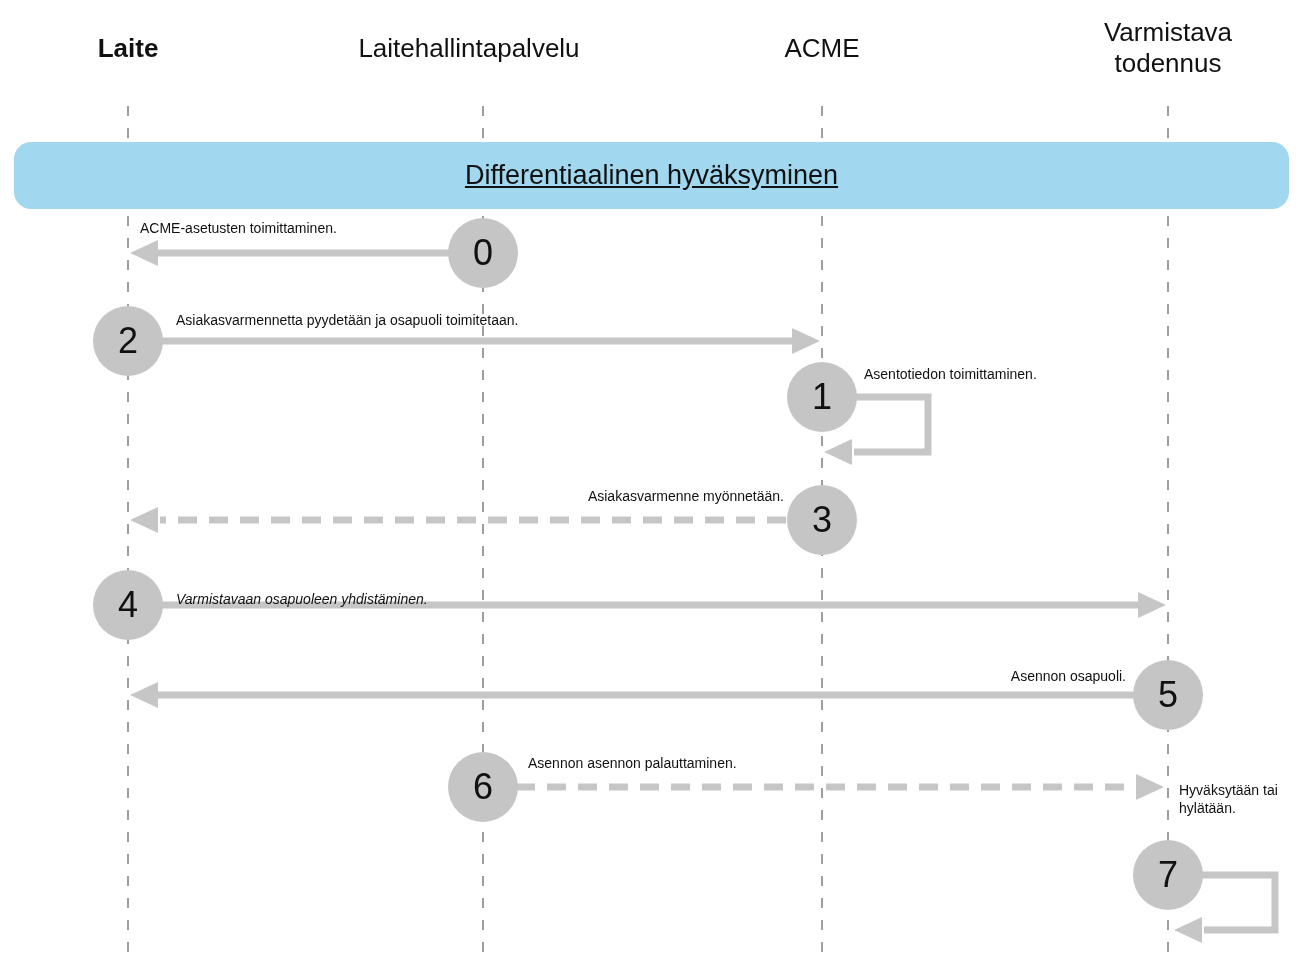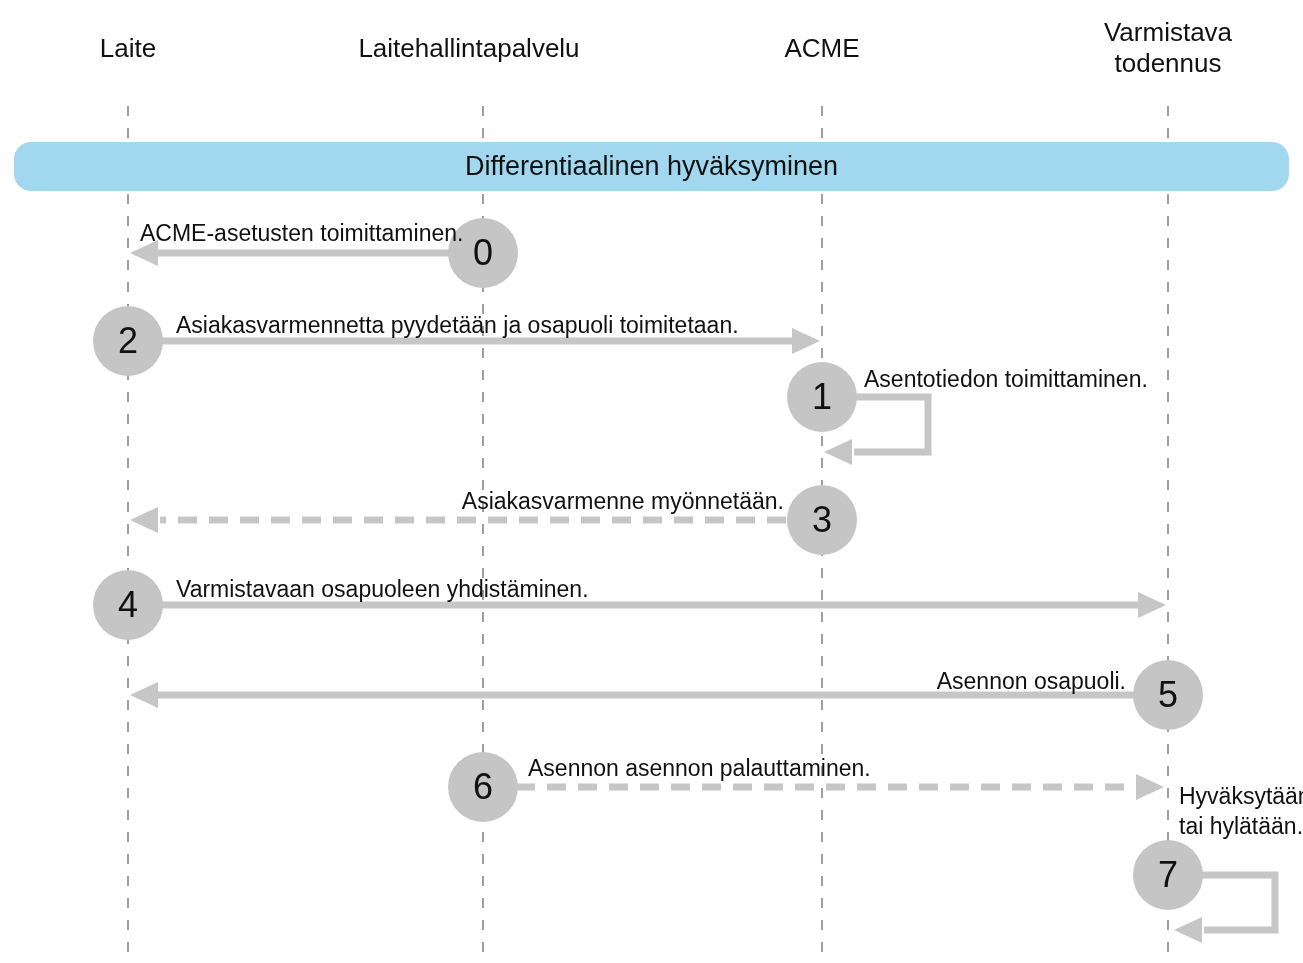--- a/index.html
+++ b/index.html
@@ -9,41 +9,41 @@
   }
   .actor{
     position:absolute;top:16px;height:64px;display:flex;align-items:center;justify-content:center;
     text-align:center;font-size:26px;line-height:1.18;z-index:5;
   }
   .lifeline{
     position:absolute;top:106px;height:849px;width:2px;z-index:1;
     background:repeating-linear-gradient(to bottom,#9e9e9e 0 10px,transparent 10px 22px);
   }
   .banner{
-    position:absolute;left:14px;top:142px;width:1275px;height:49px;border-radius:17px;
+    position:absolute;left:14px;top:142px;width:1275px;height:67px;border-radius:17px;
     background:#a1d8ef;display:flex;align-items:center;justify-content:center;
-    font-size:27px;z-index:2;
+    font-size:27px;z-index:2;text-decoration:underline;
   }
   .arrows{position:absolute;left:0;top:0;z-index:3;}
   .arrows line,.arrows path{stroke:#c6c6c6;stroke-width:7;fill:none;}
   .arrows line.dashed{stroke-dasharray:19 12;}
   .arrows polygon{fill:#c6c6c6;stroke:none;}
   .node{
     position:absolute;width:70px;height:70px;border-radius:50%;background:#c5c5c5;
     display:flex;align-items:center;justify-content:center;font-size:36px;color:#111;z-index:4;
   }
-  .msg{position:absolute;font-size:23px;white-space:nowrap;z-index:5;}
+  .msg{position:absolute;font-size:14px;white-space:nowrap;z-index:5;}
   .msg.wrap{white-space:normal;width:132px;line-height:1.32;}
 </style>
 </head>
 <body>
 
 <div class="canvas">
 
-  <div class="actor" style="left:28px;width:200px;">Laite</div>
+  <div class="actor" style="left:28px;width:200px;font-weight:bold;">Laite</div>
   <div class="actor" style="left:319px;width:300px;">Laitehallintapalvelu</div>
   <div class="actor" style="left:722px;width:200px;">ACME</div>
   <div class="actor" style="left:1095px;width:146px;">Varmistava todennus</div>
 
   <div class="lifeline" style="left:127px;"></div>
   <div class="lifeline" style="left:482px;"></div>
   <div class="lifeline" style="left:821px;"></div>
   <div class="lifeline" style="left:1167px;"></div>
 
   <div class="banner">
@@ -91,18 +91,18 @@
   <div class="node" style="left:787px;top:485px;">3</div>
   <div class="node" style="left:93px;top:570px;">4</div>
   <div class="node" style="left:1133px;top:660px;">5</div>
   <div class="node" style="left:448px;top:752px;">6</div>
   <div class="node" style="left:1133px;top:840px;">7</div>
 
   <div class="msg" style="left:140px;top:220px;">ACME-asetusten toimittaminen.</div>
   <div class="msg" style="left:176px;top:312px;">Asiakasvarmennetta pyydetään ja osapuoli toimitetaan.</div>
   <div class="msg" style="left:864px;top:366px;">Asentotiedon toimittaminen.</div>
   <div class="msg" style="right:519px;top:488px;">Asiakasvarmenne myönnetään.</div>
-  <div class="msg" style="left:176px;top:576px;">Varmistavaan osapuoleen yhdistäminen.</div>
+  <div class="msg" style="left:176px;top:591px;font-style:italic;">Varmistavaan osapuoleen yhdistäminen.</div>
   <div class="msg" style="right:177px;top:668px;">Asennon osapuoli.</div>
   <div class="msg" style="left:528px;top:755px;">Asennon asennon palauttaminen.</div>
   <div class="msg wrap" style="left:1179px;top:781px;">Hyväksytään tai hylätään.</div>
 
 </div>
 
 </body></html>

